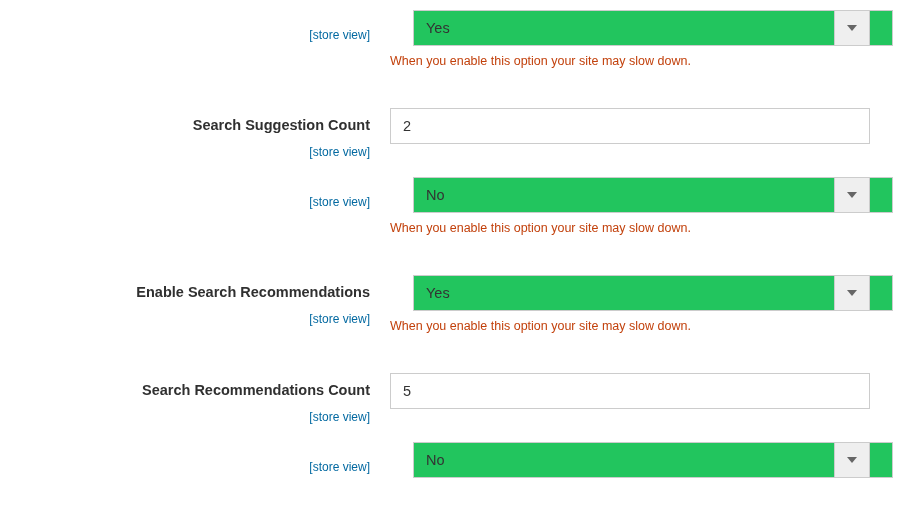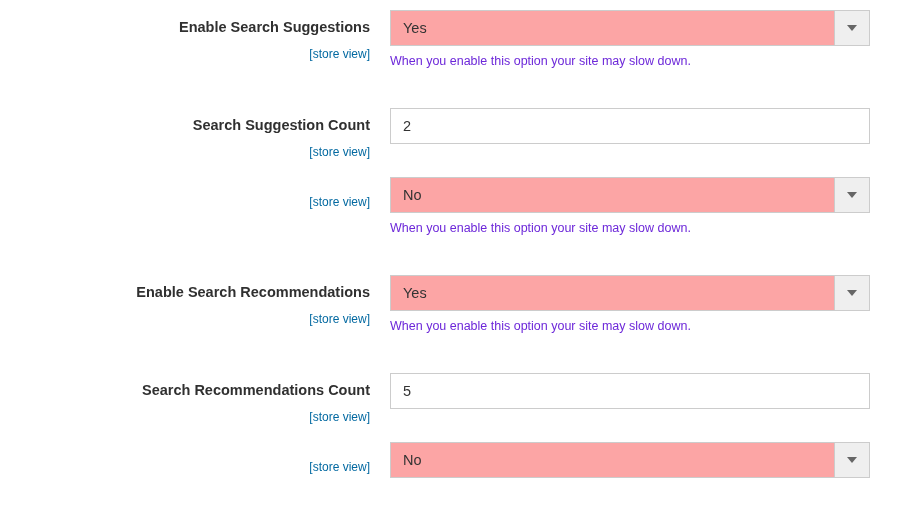--- a/index.html
+++ b/index.html
@@ -42,26 +42,27 @@
       max-width: 480px;
     }
     .select-wrap {
       position: relative;
       width: 100%;
     }
     .select-input {
       width: 100%;
       height: 36px;
       border: 1px solid #ccc;
-      background: #fca5a5;
+      background: #22c55e;
       padding: 0 44px 0 12px;
       font-size: 14.5px;
       color: #333;
       line-height: 34px;
       cursor: pointer;
+      margin-left: 23px;
     }
     .select-arrow {
       position: absolute;
       right: 0;
       top: 0;
       width: 36px;
       height: 36px;
       background: #efefef;
       border-left: 1px solid #ccc;
       border-top: 1px solid #ccc;
@@ -82,34 +83,33 @@
       height: 36px;
       border: 1px solid #ccc;
       background: #fff;
       padding: 0 12px;
       font-size: 14.5px;
       color: #333;
       font-family: inherit;
     }
     .help-text {
       font-size: 12.5px;
-      color: #6d28d9;
+      color: #c2410c;
       margin-top: 8px;
       margin-bottom: 22px;
     }
     .help-spacer {
       margin-bottom: 30px;
     }
   </style>
 </head>
 <body>
 
 <div class="form-row with-help">
   <div class="label-col">
-    <span class="label-text">Enable Search Suggestions</span>
     <span class="scope-text">[store view]</span>
   </div>
   <div class="field-col">
     <div class="select-wrap">
       <div class="select-input">Yes</div>
       <div class="select-arrow">
         <svg viewBox="0 0 10 6">
             <path d="M0 0 L10 0 L5 6 Z"></path>
           </svg>
       </div>

